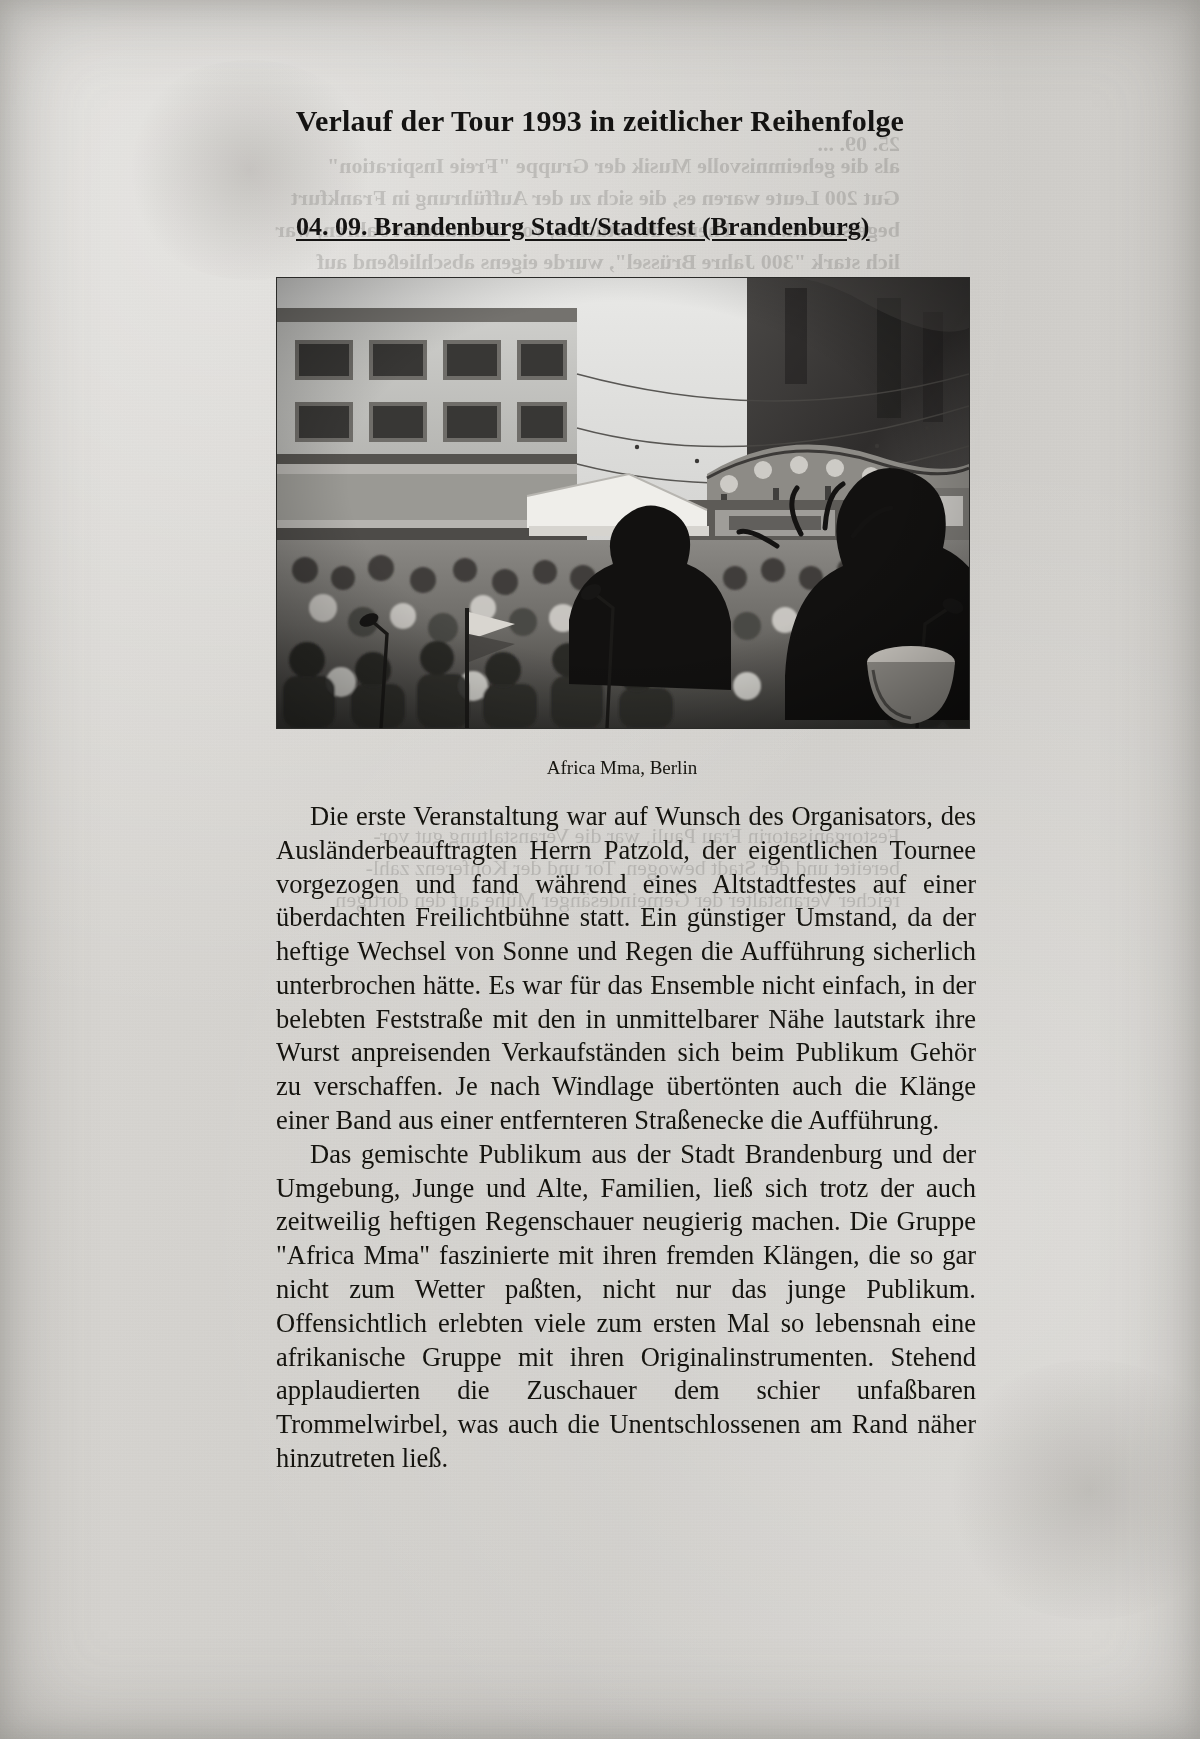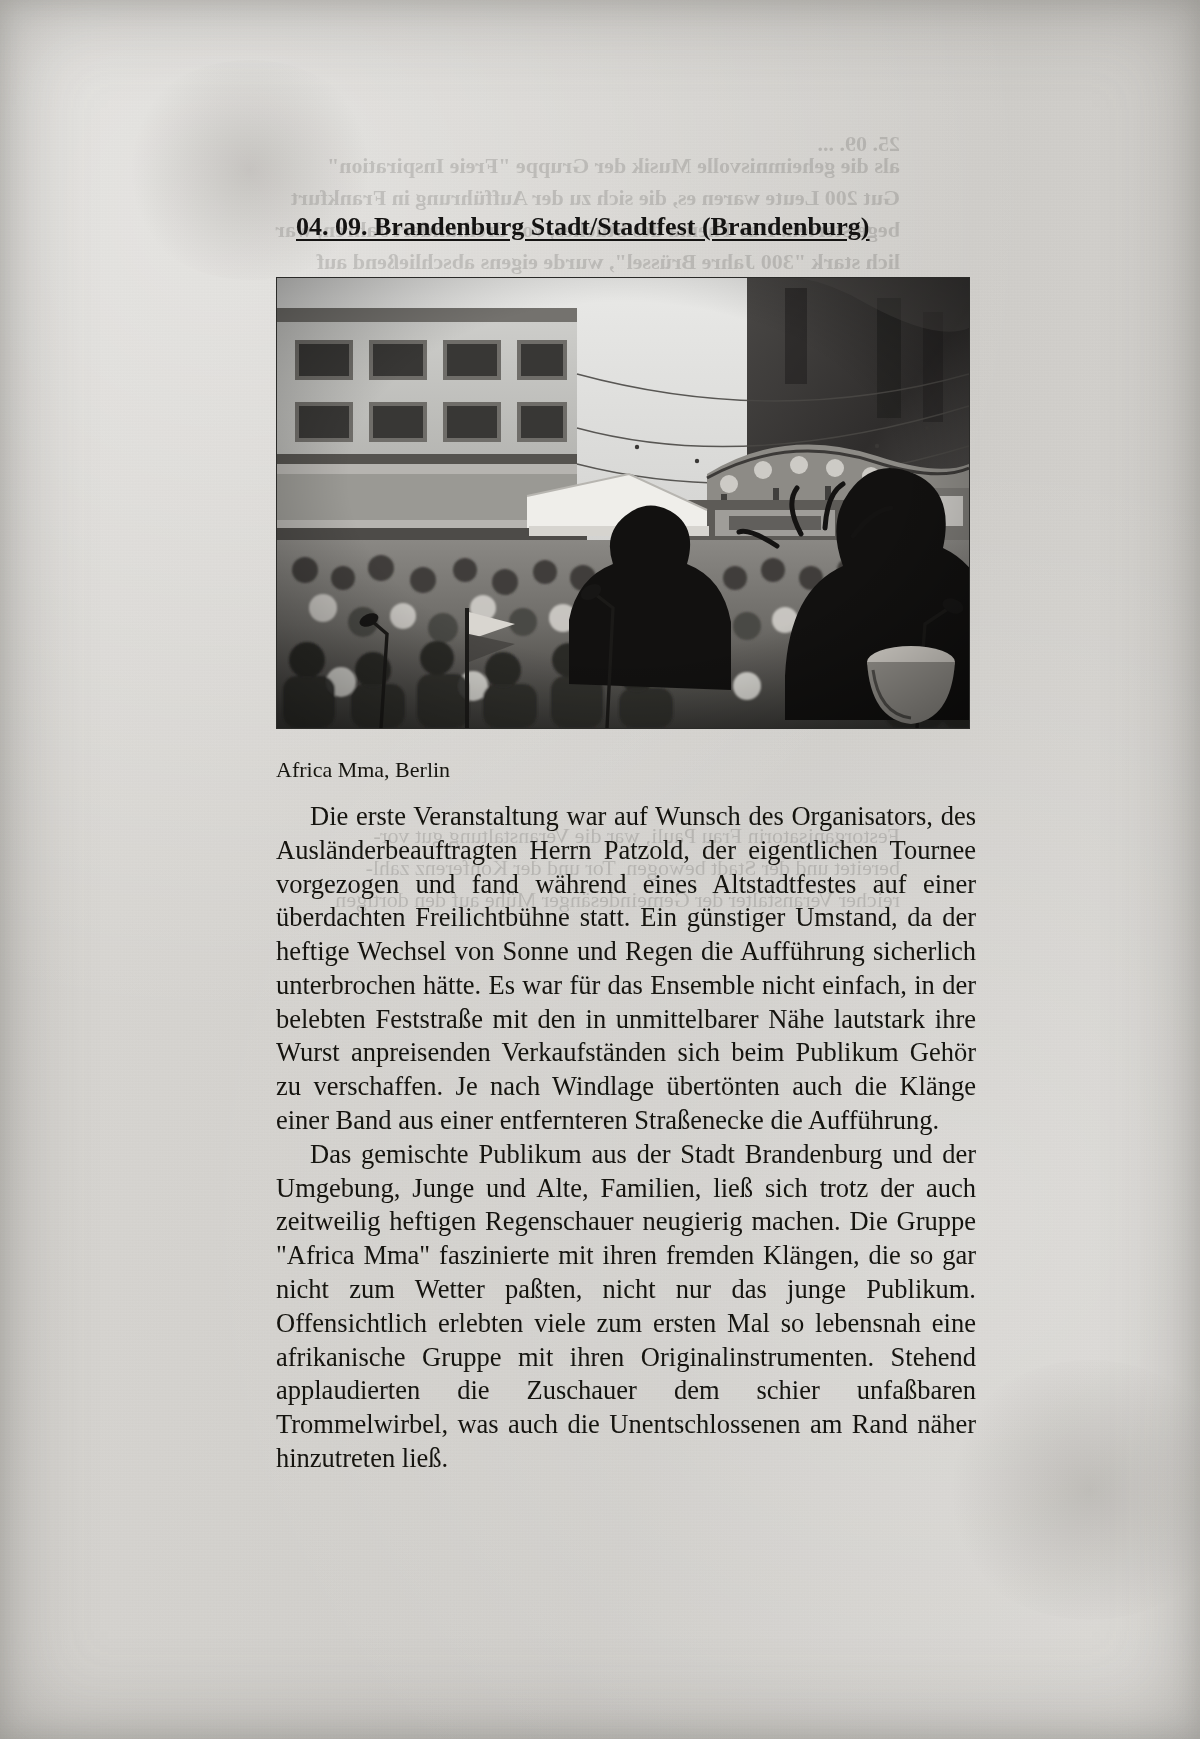--- a/index.html
+++ b/index.html
@@ -107,22 +107,22 @@
     border: 1px solid #2a2a28;
     overflow: hidden;
     background: #8e8c88;
   }
 
   .figure-caption {
     position: absolute;
     left: 276px;
     top: 757px;
     width: 692px;
-    text-align: left;
-    font-size: 22px;
+    text-align: center;
+    font-size: 19px;
     color: #16150f;
   }
 
   
   .photo {
     position: absolute;
     inset: 0;
   }
   .photo svg { display: block; width: 100%; height: 100%; }
 
@@ -172,20 +172,21 @@
       <div>bereitet und der Stadt bewogen, Tor und der Konferenz zahl-</div>
       <div>reicher Veranstalter der Gemeindesänger Mühe auf den dortigen</div>
     </div>
   </div>
 
   <div class="page-grain-blotch" style="left:120px; top:60px; width:260px; height:220px;"></div>
   <div class="page-grain-blotch" style="left:940px; top:1360px; width:300px; height:260px;"></div>
 
   <div class="content">
 
+    <div class="doc-title">Verlauf der Tour 1993 in zeitlicher Reihenfolge</div>
 
     <div class="section-heading">04. 09. Brandenburg Stadt/Stadtfest (Brandenburg)</div>
 
     <div class="figure">
       <div class="photo">
         <svg viewBox="0 0 692 450" preserveAspectRatio="none" aria-hidden="true">
           <defs>
             <linearGradient id="sky" x1="0" y1="0" x2="0" y2="1">
               <stop offset="0%" stop-color="#e9e9e7"></stop>
               <stop offset="60%" stop-color="#d3d3d1"></stop>

